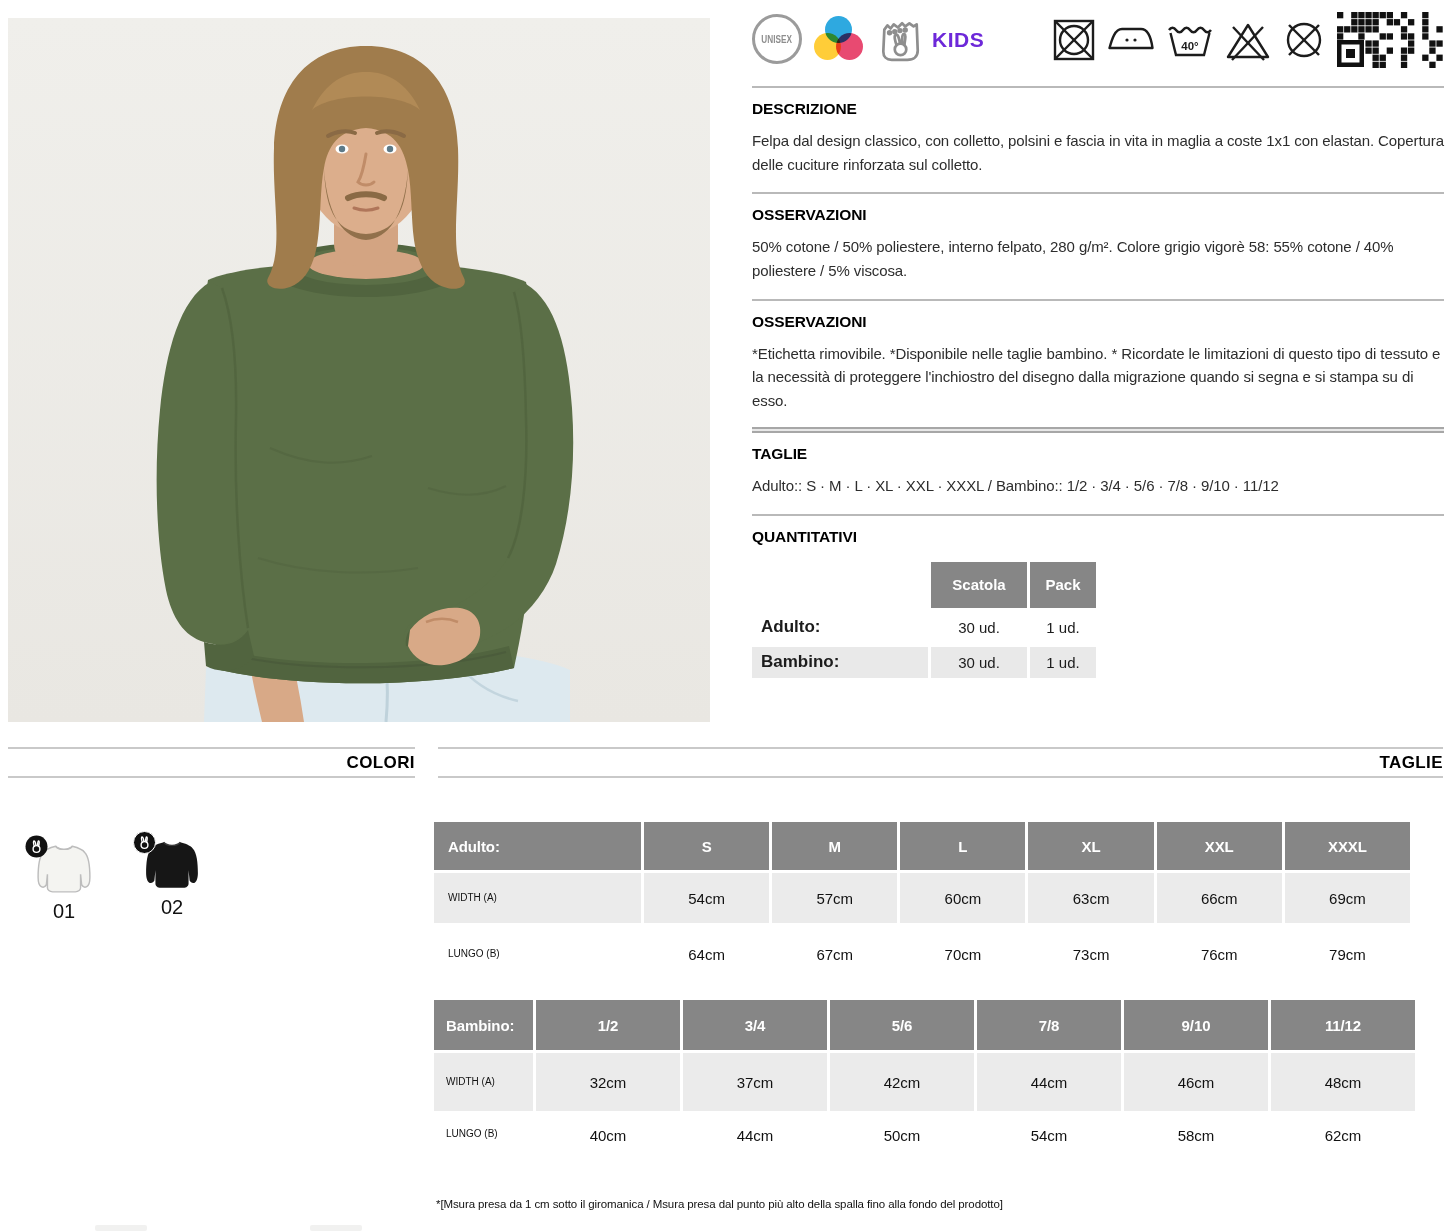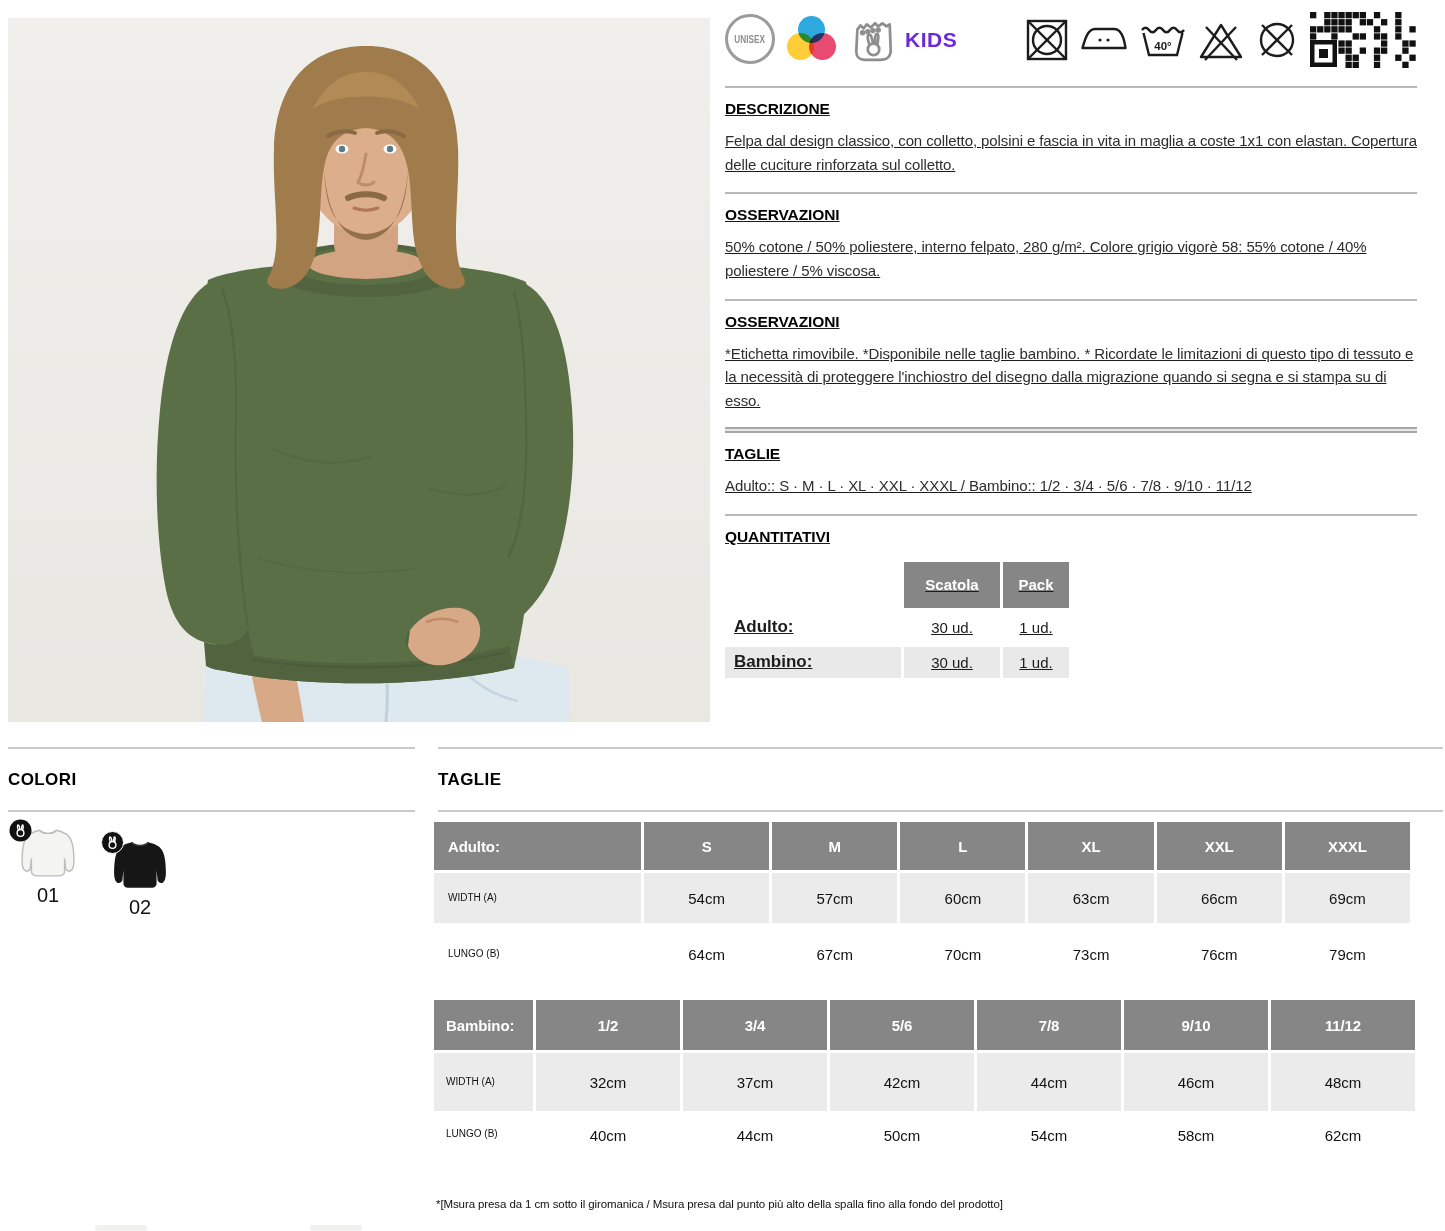--- a/index.html
+++ b/index.html
@@ -2,21 +2,21 @@
 <html><head>
 <meta charset="utf-8">
 <style>
   html,body{margin:0;padding:0;background:#fff;}
   body{width:1445px;height:1231px;position:relative;font-family:"Liberation Sans","DejaVu Sans",sans-serif;color:#1c1c1c;overflow:hidden;}
 
   
   .photo{position:absolute;left:8px;top:18px;width:702px;height:704px;}
 
   
-  .right-panel{position:absolute;left:725px;top:0;width:692px;text-decoration:underline;}
+  .right-panel{position:absolute;left:752px;top:0;width:692px;}
   .icon-row{position:relative;height:72px;margin-top:12px;}
   .unisex{position:absolute;left:0;top:2px;width:50px;height:50px;border:3px solid #9b9b9b;border-radius:50%;box-sizing:border-box;display:flex;align-items:center;justify-content:center;}
   .unisex span{font-size:10px;font-weight:bold;color:#8e8e8e;transform:scaleX(.82);letter-spacing:0;}
   .dots{position:absolute;left:62px;top:4px;width:50px;height:48px;}
   .dots i{position:absolute;width:27px;height:27px;border-radius:50%;mix-blend-mode:multiply;display:block;}
   .dot-blue{left:11px;top:0;}
   .dot-yellow{left:0;top:17px;}
   .dot-pink{left:22px;top:17px;}
   .pocket{position:absolute;left:124px;top:4px;}
   .kids-word{position:absolute;left:180px;top:16px;font-size:21px;font-weight:bold;color:#6d28d9;letter-spacing:.5px;}
@@ -31,21 +31,21 @@
   .mt16{margin-top:16px;}
 
   
   .qtable{display:grid;grid-template-columns:176px 96px 66px;gap:4px 3px;grid-template-rows:46px 31px 31px;margin-top:16px;}
   .q-head{background:#868686;color:#fff;font-weight:bold;font-size:15px;display:flex;align-items:center;justify-content:center;}
   .q-label{font-size:17px;font-weight:bold;display:flex;align-items:center;padding-left:9px;}
   .q-val{font-size:15px;display:flex;align-items:center;justify-content:center;}
   .q-shade{background:#e9e9e9;}
 
   
-  .panel{position:absolute;top:747px;border-top:2px solid #c9c9c9;border-bottom:2px solid #c9c9c9;height:65px;display:flex;align-items:center;justify-content:flex-start;box-sizing:border-box;}
+  .panel{position:absolute;top:747px;border-top:2px solid #c9c9c9;border-bottom:2px solid #c9c9c9;height:31px;display:flex;align-items:center;justify-content:flex-end;box-sizing:border-box;}
   .panel-colori{left:8px;width:407px;}
   .panel-taglie{left:438px;width:1005px;}
   .panel-title{font-size:17px;font-weight:bold;letter-spacing:.4px;color:#000;}
 
   .swatch-row{position:absolute;left:16px;top:824px;display:flex;gap:16px;}
   .swatch{position:relative;width:64px;text-align:center;}
   .swatch .badge{position:absolute;left:-7px;top:-5px;}
   .swatch-code{font-size:20px;color:#111;margin-top:2px;}
 
   
@@ -278,21 +278,21 @@
     <div class="q-val q-shade">30 ud.</div>
     <div class="q-val q-shade">1 ud.</div>
   </div>
 </div>
 
 <div class="panel panel-colori">
   <span class="panel-title">COLORI</span>
 </div>
 
 <div class="swatch-row">
-  <figure class="swatch" style="margin:0">
+  <figure class="swatch" style="margin:16px">
     <svg width="58" height="54" viewBox="0 0 56 52">
       <path d="M20,6 C16,7 10,9 8,12 C4,16 3,26 3,36 C3,40 4,44 6,45 C8,46 10,45 11,43 L12,33 L12,46 C12,48 14,50 17,50 L39,50 C42,50 44,48 44,46 L44,33 L45,43 C46,45 48,46 50,45 C52,44 53,40 53,36 C53,26 52,16 48,12 C46,9 40,7 36,6 C33,10 23,10 20,6 Z" stroke="#bdbdbd" stroke-width="1.4" fill="#f4f4f1"></path>
       <path d="M20,6 C23,10 33,10 36,6" fill="none" stroke="#bdbdbd" stroke-width="1.4"></path>
     </svg>
     <span class="badge">
       <svg width="23" height="23" viewBox="0 0 23 23">
         <circle cx="11.5" cy="11.5" r="11" fill="#111"></circle>
         <path d="M9.5,12 C8.5,9 8,6.5 9,6 C10,5.7 10.5,8 11,10.5 M13.5,12 C14.3,8.8 14.8,6.3 13.8,6 C12.8,5.8 12.8,8 12.5,10.5" stroke="#fff" stroke-width="1.4" fill="none"></path>
         <circle cx="11.5" cy="14" r="3.4" fill="none" stroke="#fff" stroke-width="1.4"></circle>
       </svg>

